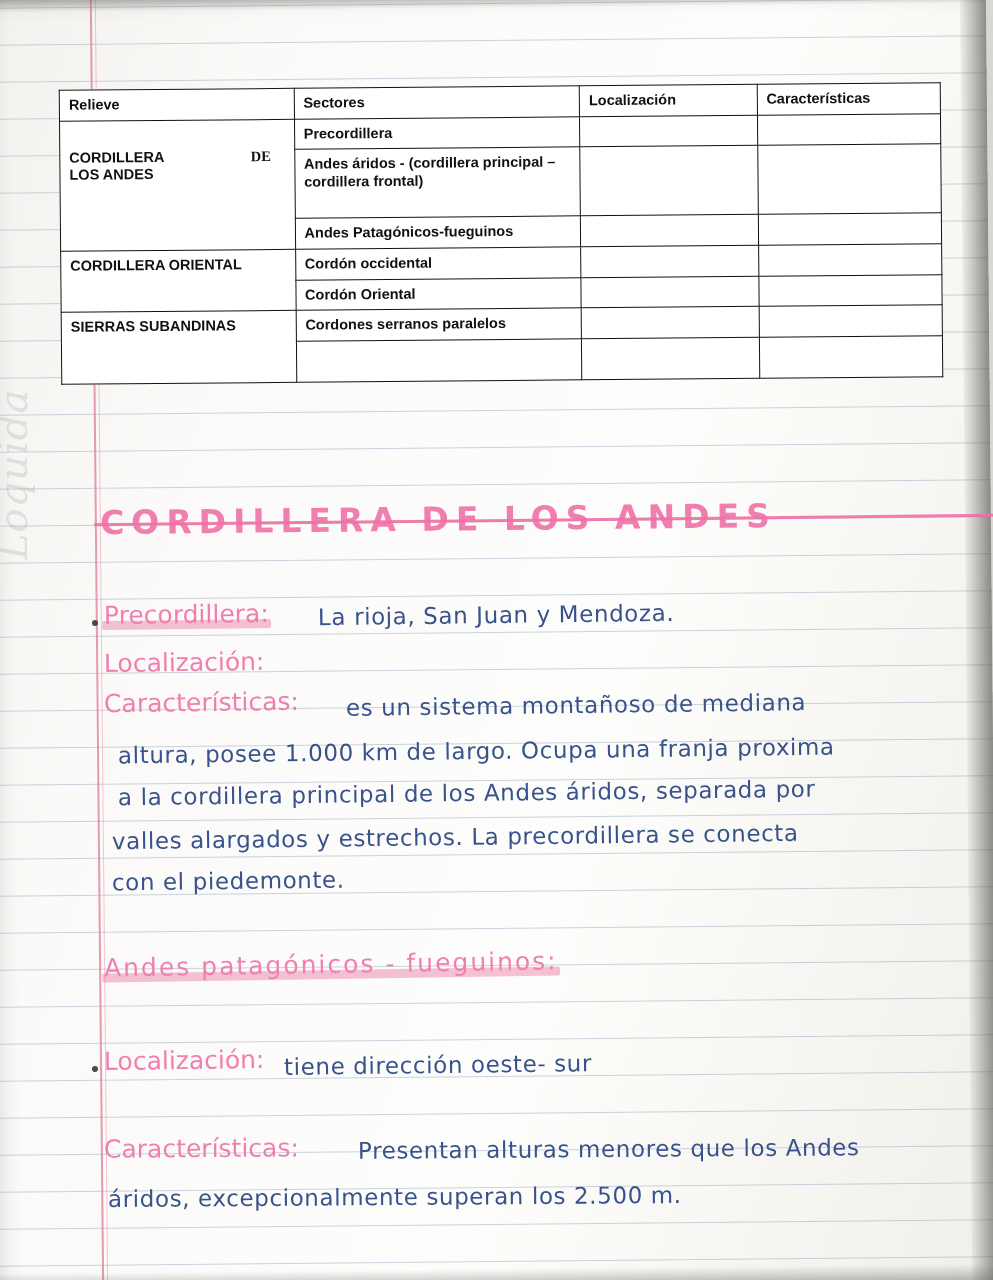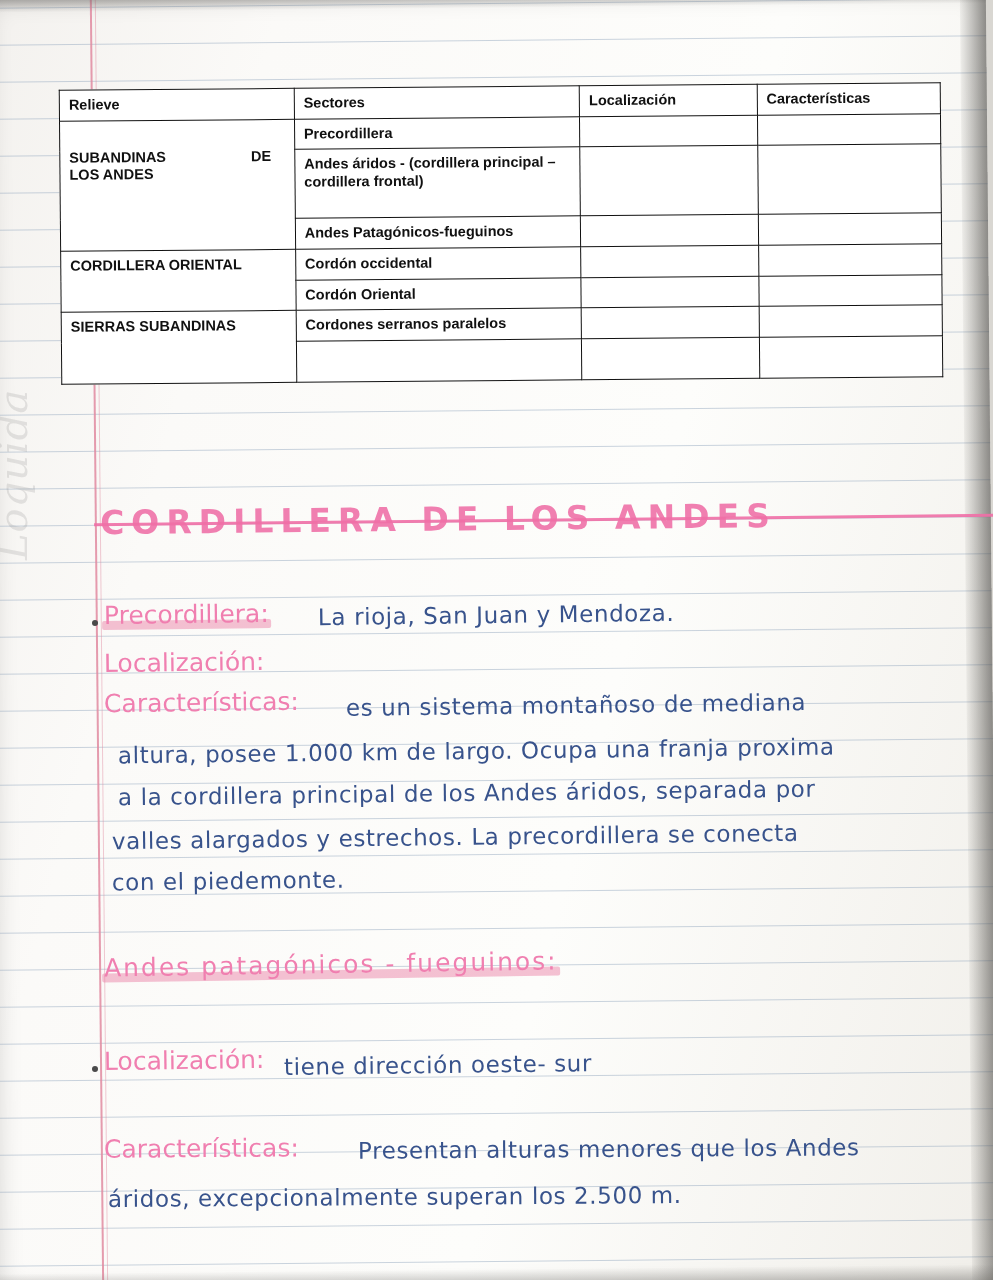--- a/index.html
+++ b/index.html
@@ -129,21 +129,21 @@
   .col-relieve { width: 232px; }
   .col-sectores { width: 300px; }
   .col-local { width: 172px; }
   .col-carac { width: 176px; }
   th.center { text-align: center; }
   .cell-tall { height: 56px; }
   .spread {
     display: flex;
     justify-content: space-between;
   }
-  .spread span:last-child { padding-right: 14px; }
+  .spread span:last-child { padding-right: 14px; font-family: Liberation Serif, serif; }
   .pad-top2 { padding-top: 22px; }
 
   
   .hw {
     position: absolute;
     font-family: "DejaVu Sans", sans-serif;
     white-space: nowrap;
   }
   .title-hw {
     font-size: 33px;
@@ -222,21 +222,21 @@
           <th class="col-relieve">Relieve</th>
           <th class="col-sectores">Sectores</th>
           <th class="col-local center">Localización</th>
           <th class="col-carac center">Características</th>
         </tr>
       </thead>
       <tbody>
         <tr>
           <td rowspan="3" class="col-relieve">
             <div class="pad-top2 spread">
-              <span>SUBANDINAS</span>
+              <span>CORDILLERA</span>
               <span>DE</span>
             </div>
             <div>LOS ANDES</div>
           </td>
           <td>Precordillera</td>
           <td></td>
           <td></td>
         </tr>
         <tr>
           <td class="cell-tall">Andes áridos - (cordillera principal – cordillera frontal)</td>

